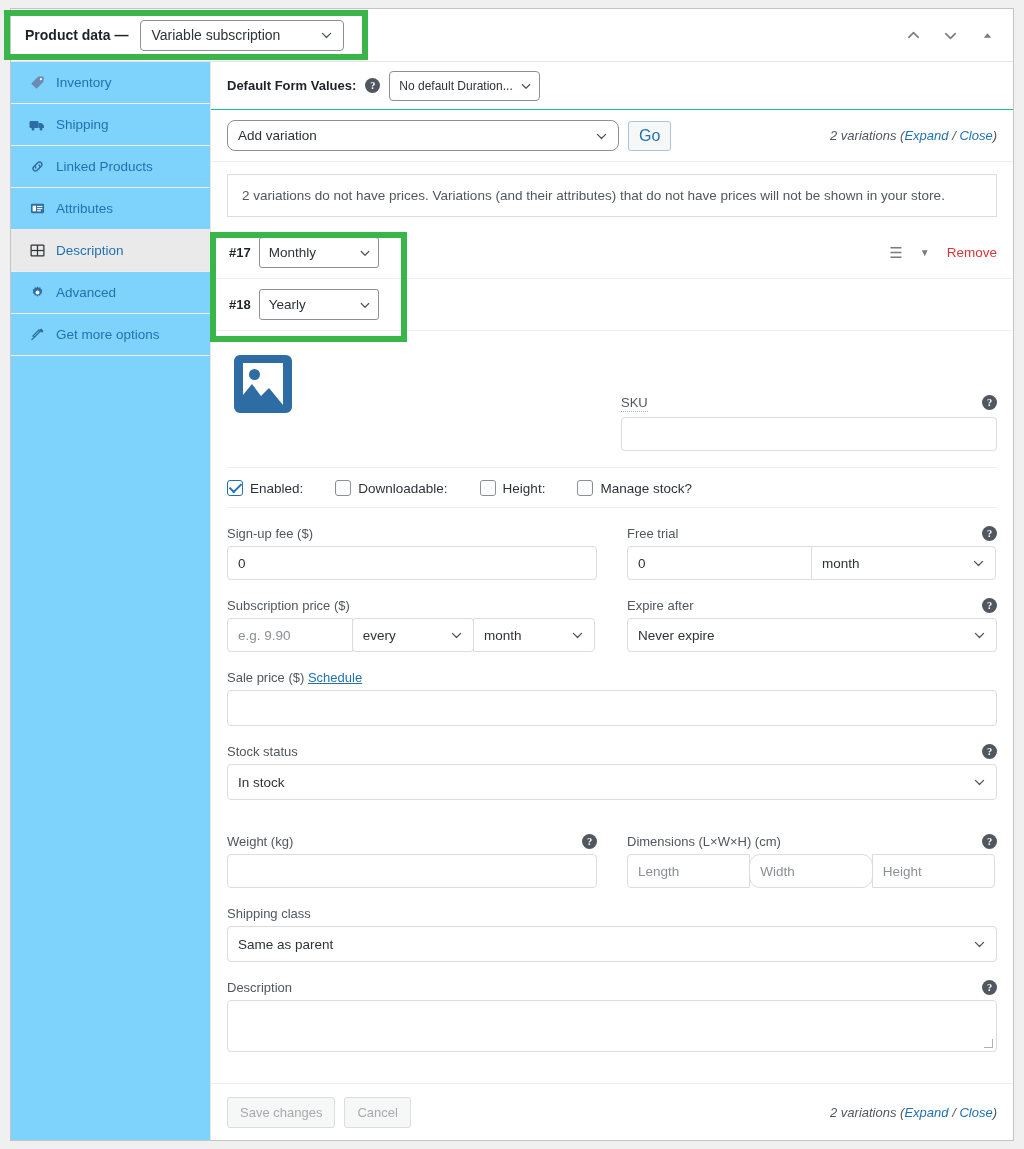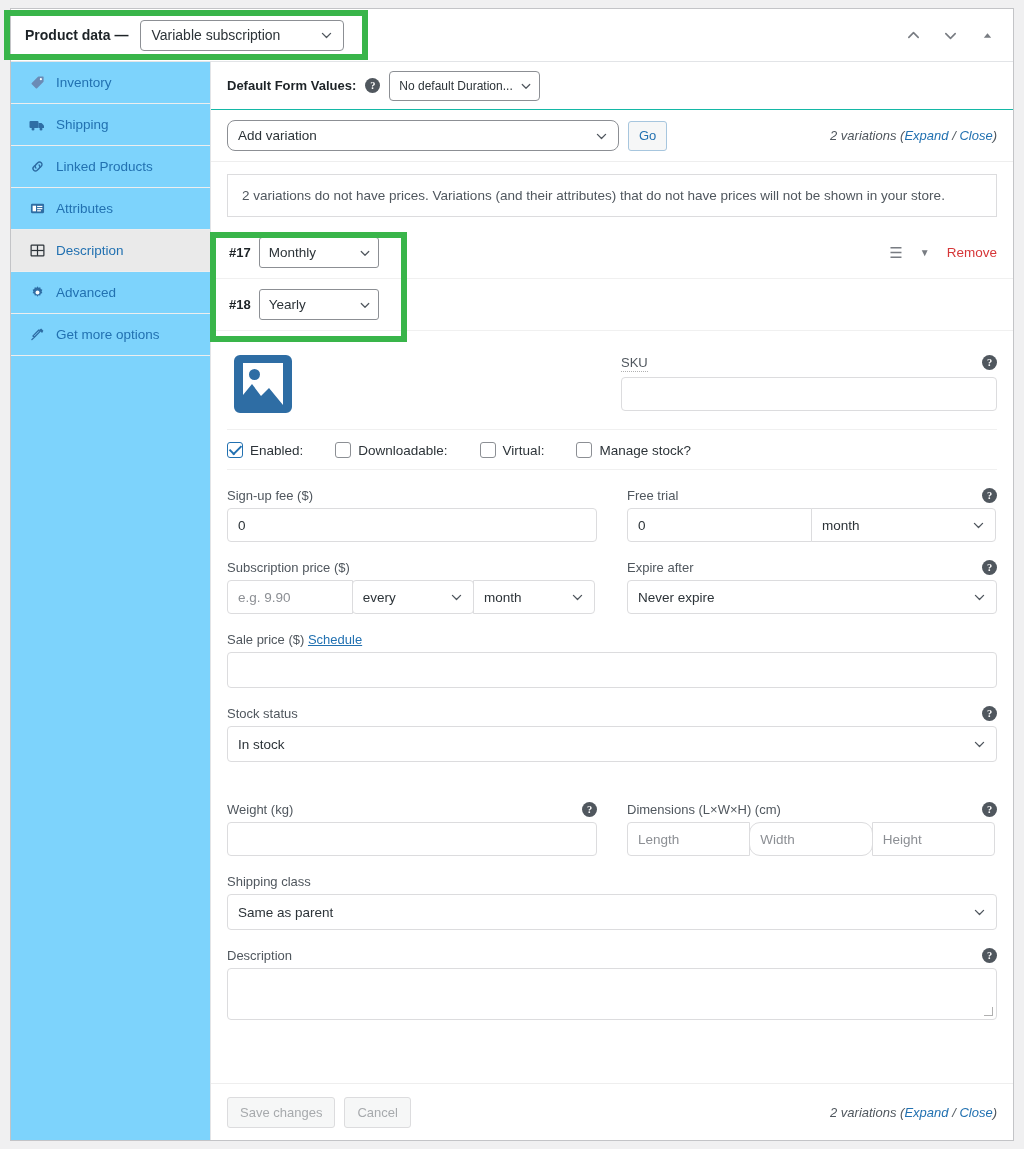--- a/index.html
+++ b/index.html
@@ -101,21 +101,21 @@
   .addvar-select {
     width: 392px; height: 31px;
     border: 1px solid #8c8f94; border-radius: 8px;
     background: #fff; color: #2c3338; font-size: 13.5px;
     display: flex; align-items: center; padding: 0 10px; position: relative;
   }
   .addvar-select .cv { position: absolute; right: 10px; top: 50%; transform: translateY(-50%); }
   .go-btn {
     height: 30px; min-width: 38px; padding: 0 10px;
     border: 1px solid #a7c6de; border-radius: 3px;
-    background: #f6f7f7; color: #2271b1; font-size: 13px;
+    background: #f6f7f7; color: #2271b1; font-size: 16px;
     display: flex; align-items: center; justify-content: center;
     cursor: pointer;
   }
   .var-count {
     margin-left: auto; font-size: 13px; font-style: italic; color: #50575e;
     white-space: nowrap;
   }
   .var-count a { color: #2271b1; text-decoration: none; }
 
   
@@ -159,21 +159,21 @@
     background: #2e6da4;
     display: flex; align-items: center; justify-content: center;
   }
   .thumb-inner {
     width: 40px; height: 42px; background: #fff;
     position: relative; overflow: hidden;
   }
   .thumb-sun { position: absolute; width: 11px; height: 11px; border-radius: 50%; background: #2e6da4; left: 6px; top: 6px; }
   .thumb-hill { position: absolute; bottom: 0; left: 0; width: 100%; height: 26px; }
 
-  .sku-col { flex: 1 1 auto; padding-left: 320px; }
+  .sku-col { flex: 1 1 auto; padding-left: 320px; margin-top: 40px; }
   .lbl { font-size: 13px; color: #50575e; margin-bottom: 5px; display: block; }
   .lbl-dotted { border-bottom: 1px dotted #b0b0b0; display: inline-block; padding-bottom: 1px; cursor: help; }
   .fld {
     width: 100%; height: 34px;
     border: 1px solid #dcdcde; border-radius: 4px;
     background: #fff; font-size: 13.5px; color: #2c3338;
     display: flex; align-items: center; padding: 0 10px;
   }
   .fld.ph { color: #8c8f94; }
   .field-head { display: flex; align-items: flex-start; justify-content: space-between; }
@@ -474,21 +474,21 @@
           <label class="cb-item">
             <span class="cbx on"></span>
             <span>Enabled:</span>
           </label>
           <label class="cb-item">
             <span class="cbx"></span>
             <span>Downloadable:</span>
           </label>
           <label class="cb-item">
             <span class="cbx"></span>
-            <span>Virtual:</span>
+            <span>Height:</span>
           </label>
           <label class="cb-item">
             <span class="cbx"></span>
             <span>Manage stock?</span>
           </label>
         </div>
 
         <div class="grid2">
           <div class="col">
             <span class="lbl">Sign-up fee ($)</span>
@@ -570,21 +570,21 @@
             <span class="cv">
               <svg width="13" height="13" viewBox="0 0 16 16">
                   <path d="M3 6l5 5 5-5" fill="none" stroke="#50575e" stroke-width="1.6" stroke-linecap="round" stroke-linejoin="round"></path>
                 </svg>
             </span>
           </div>
         </div>
 
         <div class="detail-spacer"></div>
 
-        <div class="grid2" style="margin-top:14px">
+        <div class="grid2" style="margin-top:8px">
           <div class="col">
             <div class="field-head">
               <span class="lbl">Weight (kg)</span>
               <span class="help-tip">?</span>
             </div>
             <div class="fld"></div>
           </div>
           <div class="col">
             <div class="field-head">
               <span class="lbl">Dimensions (L×W×H) (cm)</span>

